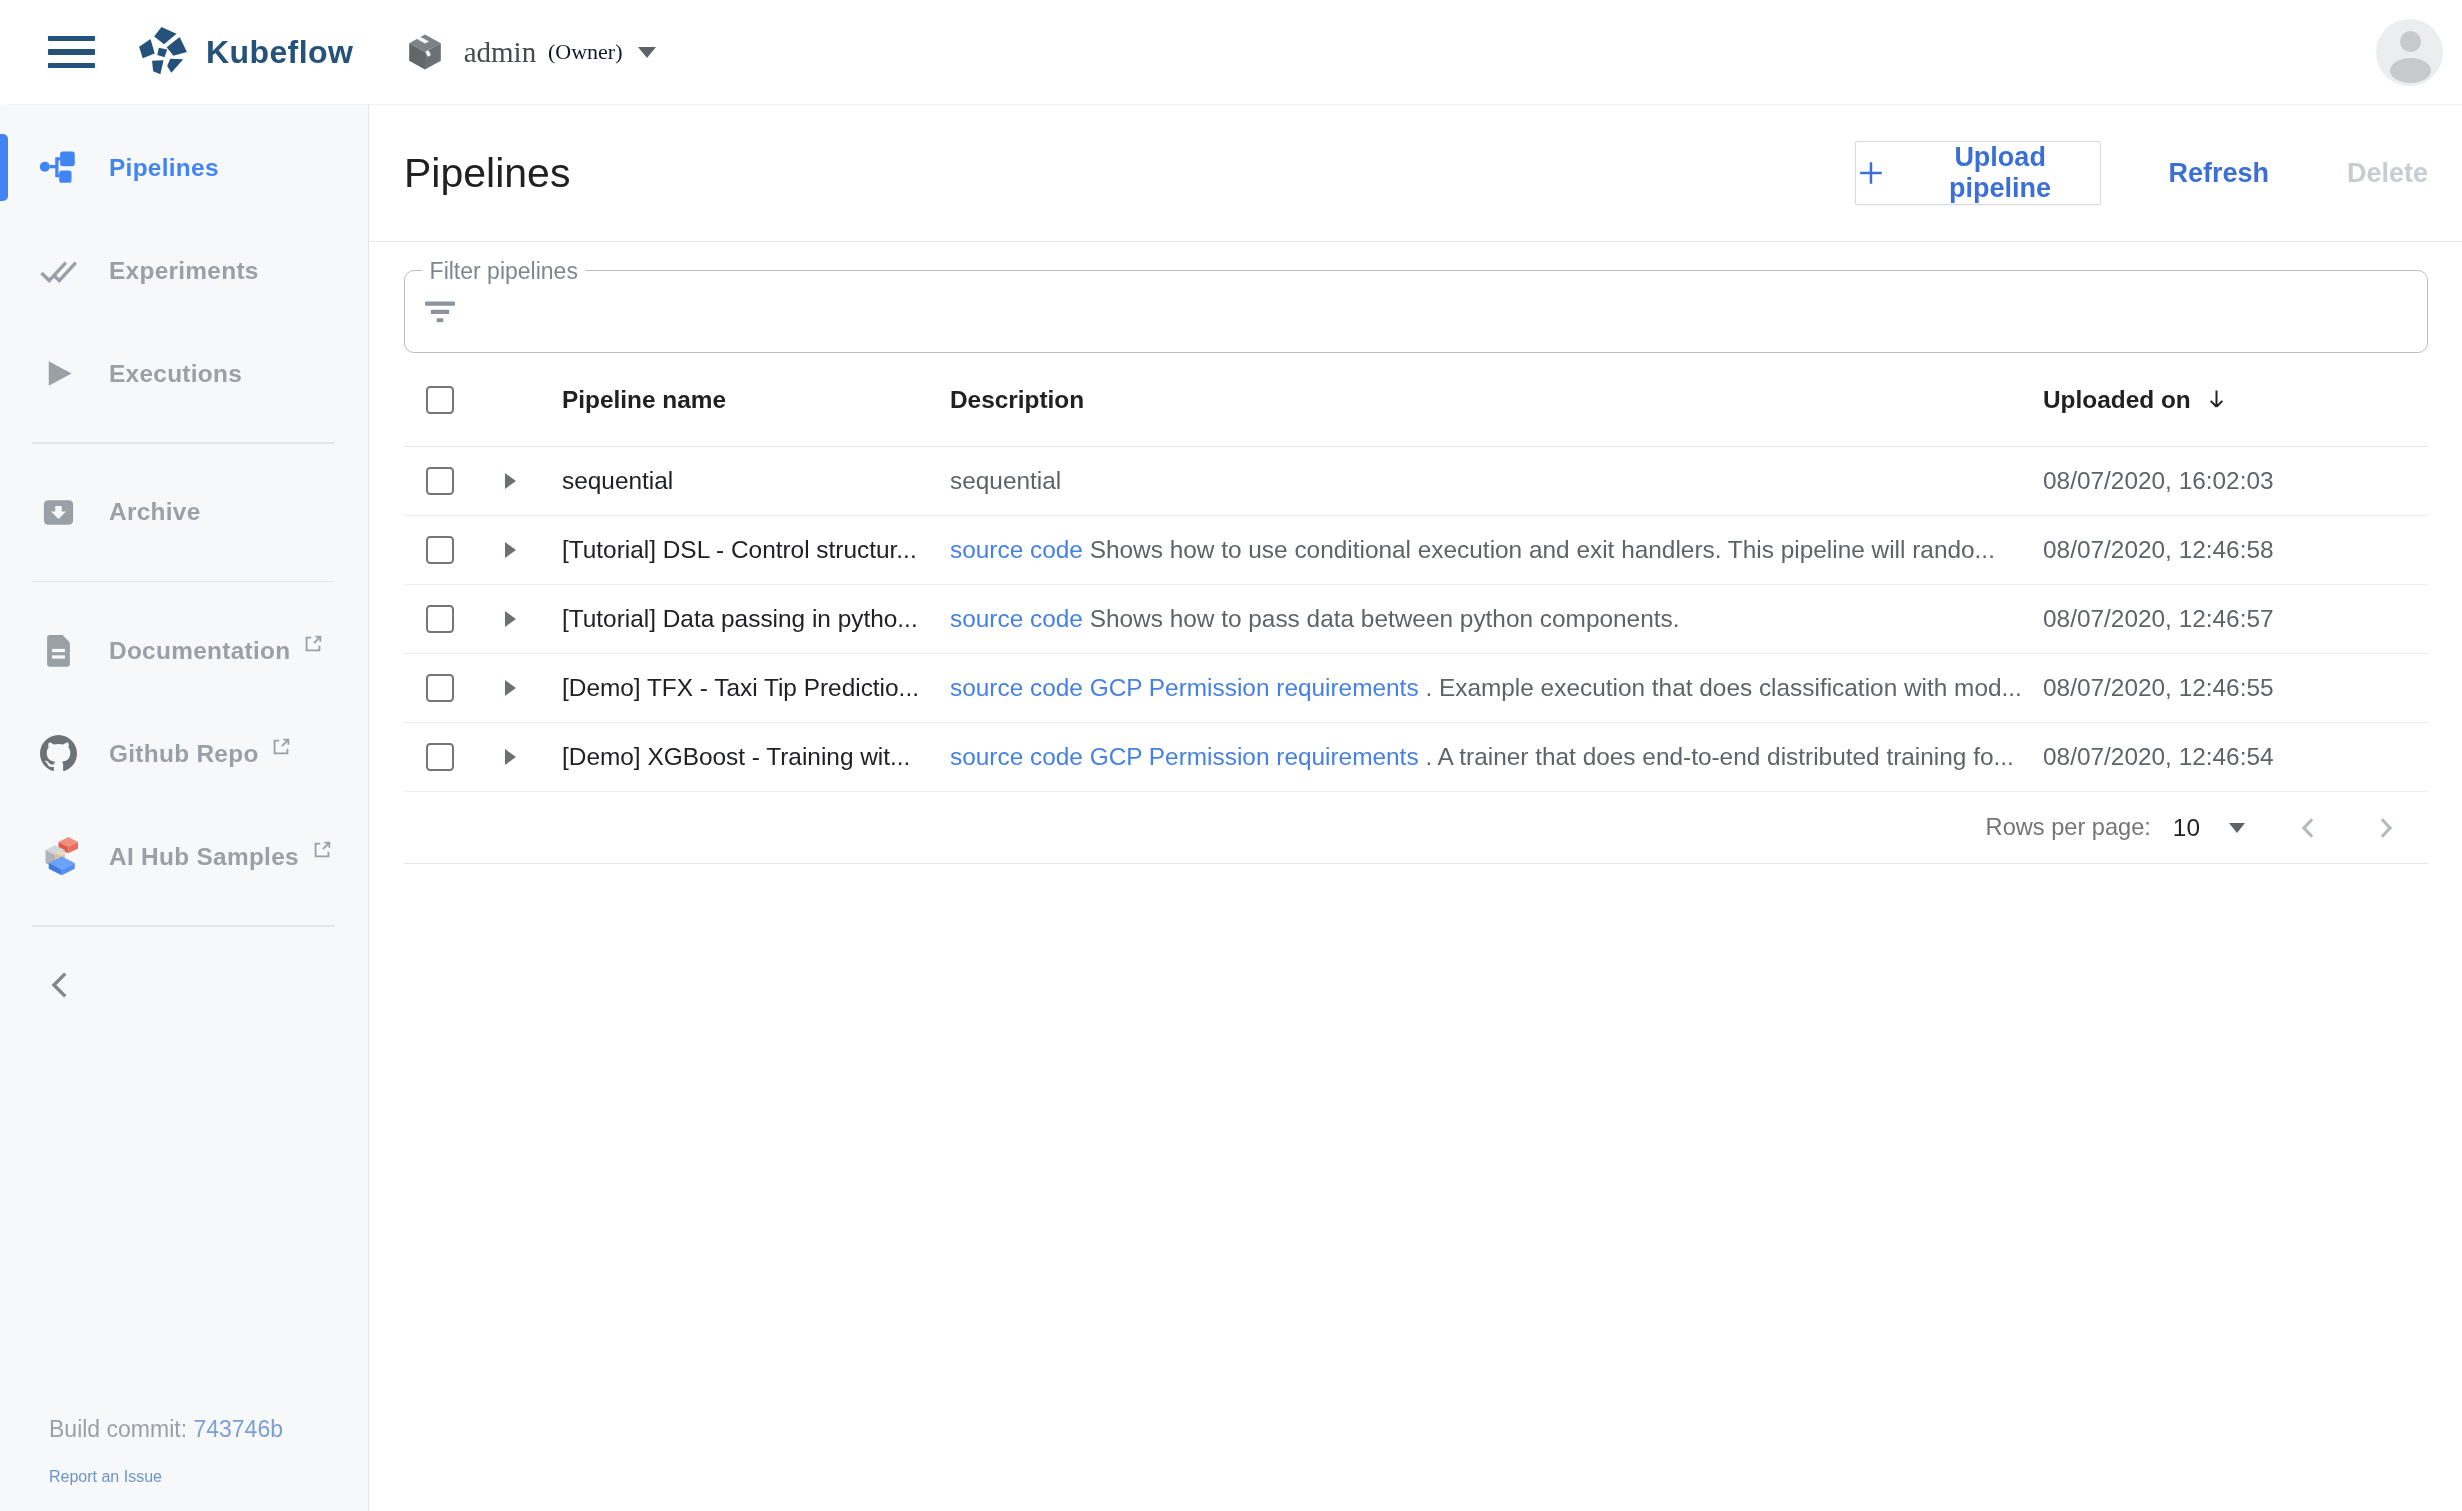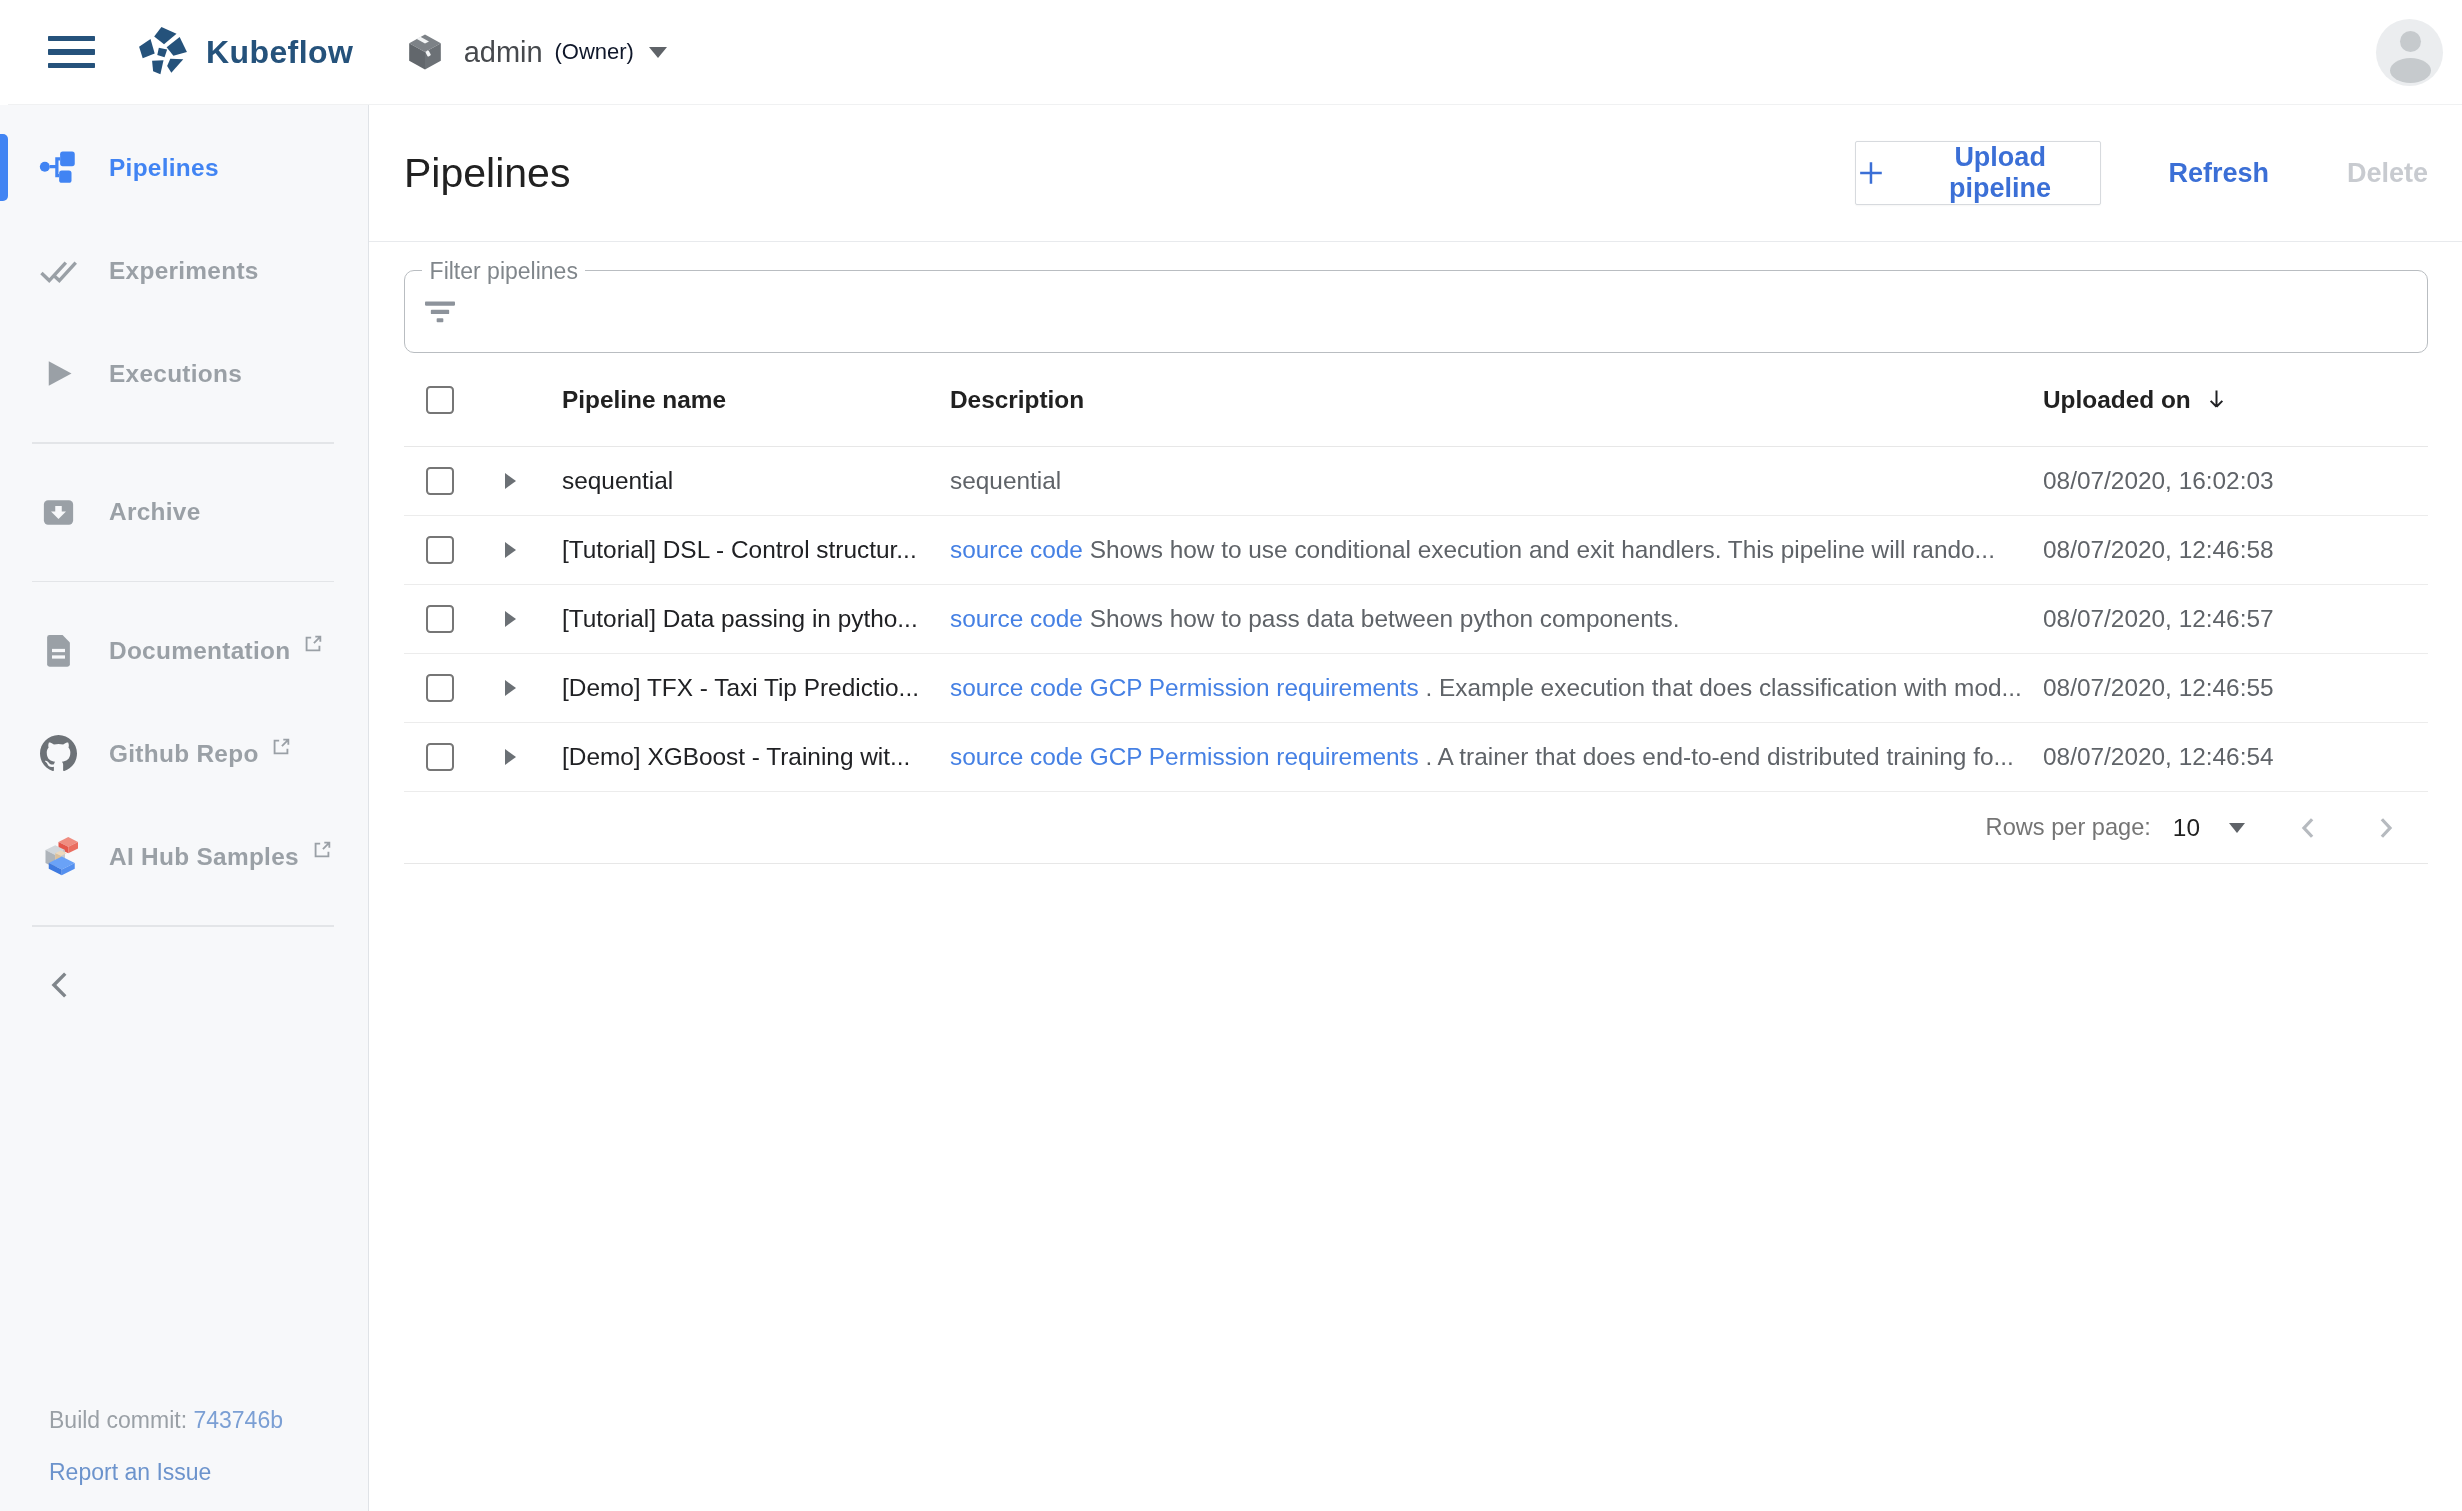--- a/index.html
+++ b/index.html
@@ -8,21 +8,21 @@
   .app { position:relative; width:2462px; height:1512px; background:#fff; }
 
   
   .topbar { position:absolute; top:0; left:8px; width:2462px; height:105px; background:#fff;
             display:flex; align-items:center; border-bottom:0.8px solid #f0f1f2; }
   .hamburger { margin-left:40px; width:47px; height:39px; display:flex; flex-direction:column;
                justify-content:center; gap:7.6px; cursor:pointer; }
   .hamburger span { display:block; height:5.9px; border-radius:0.8px; background:#25527b; }
   .logo-wrap { margin-left:42px; width:52px; height:52px; }
   .brand { margin-left:17px; font-size:32px; font-weight:bold; color:#25527b; letter-spacing:0.4px; }
-  .namespace { margin-left:52px; display:flex; align-items:center; cursor:pointer; }
+  .namespace { margin-left:52px; display:flex; align-items:center; cursor:pointer;font-family:Liberation Serif, serif; }
   .ns-cube { width:40px; height:40px; }
   .ns-name { margin-left:18.5px; font-size:29px; color:#46494d; }
   .ns-role { margin-left:11.8px; font-size:22px; color:#0f172a; }
   .ns-caret { margin-left:15px; width:0; height:0; border-left:9.3px solid transparent;
               border-right:9.3px solid transparent; border-top:11px solid #5f6368; }
   .topbar-spacer { flex:1; }
   .avatar { margin-right:27px; width:67px; height:67px; border-radius:50%; background:#ebedef;
             position:relative; overflow:hidden; cursor:pointer; }
   .avatar .head { position:absolute; left:23.6px; top:12.6px; width:21px; height:21px; border-radius:50%; background:#c6cacd; }
   .avatar .shoulders { position:absolute; left:13.5px; top:39px; width:41px; height:25px; border-radius:50%; background:#c6cacd; }
@@ -36,21 +36,21 @@
   .nav-item.active .nav-label { color:#4184f3; }
   .active-bar { position:absolute; left:0; top:17.7px; width:8.4px; height:67px; background:#4184f3;
                 border-radius:0 5px 5px 0; }
   .ext { margin-left:11.8px; margin-top:-13.5px; width:22px; height:22px; }
   .side-divider { height:1.7px; background:#e3e5e8; margin:17px 34px 17px 32px; }
   .collapse-row { height:81px; display:flex; align-items:center; }
   .collapse-btn { margin-left:44px; width:34px; height:34px; cursor:pointer; }
   .side-footer { position:absolute; left:49px; bottom:25px; }
   .build-line { font-size:23px; color:#9aa0a6; margin-bottom:25px; }
   .build-line a { color:#7b9fd4; text-decoration:none; }
-  .report-link { font-size:23px; color:#6c93cc; text-decoration:none; display:inline-block; }
+  .report-link { font-size:16px; color:#6c93cc; text-decoration:none; display:inline-block; }
 
   
   .main { position:absolute; top:105px; left:369px; width:2093px; height:1406px; background:#fff; }
   .page-header { height:137px; display:flex; align-items:center; padding:0 34px 0 35px;
                  border-bottom:1.7px solid #e8eaed; }
   .page-title { font-size:41px; font-weight:normal; color:#212121; }
   .header-actions { margin-left:auto; display:flex; align-items:center; }
   .upload-btn { display:flex; align-items:center; justify-content:space-between; gap:13.5px; width:246px; height:64px;
                 background:#fff; border:0.8px solid #d7dade; border-radius:2px; cursor:pointer;
                 box-shadow:0 0.8px 1.7px rgba(0,0,0,.04); }

